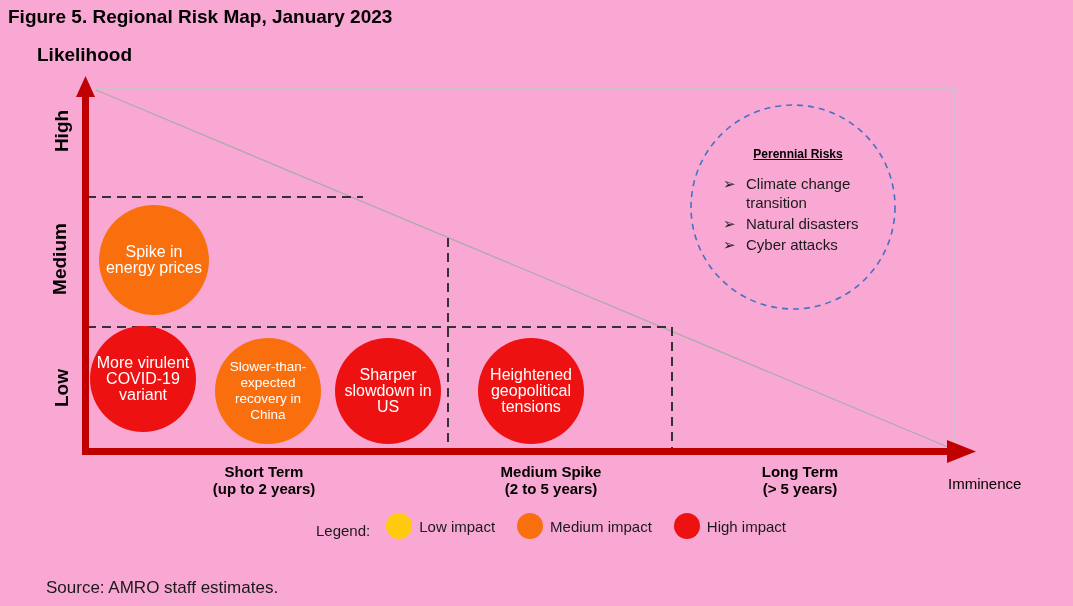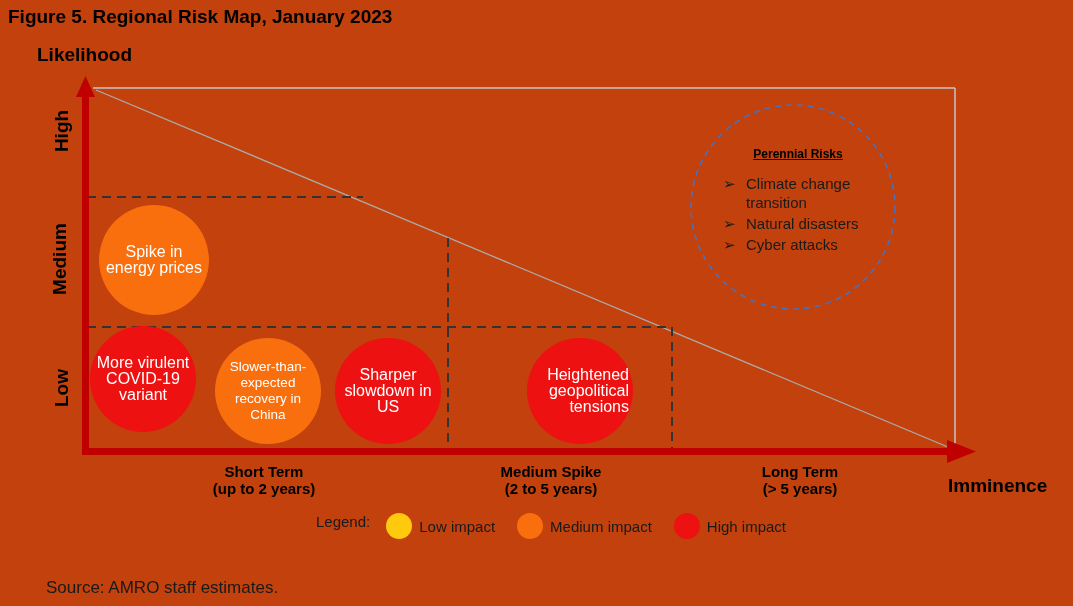--- a/index.html
+++ b/index.html
@@ -1,43 +1,43 @@
 <!DOCTYPE html>
 <html><head>
 <meta charset="utf-8">
 <style>
   html,body{margin:0;padding:0;background:#ffffff;}
   .stage{
-    position:relative;width:1073px;height:606px;background:#c2410c;overflow:hidden;
+    position:relative;width:1073px;height:606px;background:#f9a8d4;overflow:hidden;
     font-family:"Liberation Sans","DejaVu Sans",sans-serif;color:#000000;
   }
   .abs{position:absolute;}
   .fig-title{left:8px;top:6px;font-size:19px;font-weight:bold;white-space:nowrap;}
   .y-axis-title{left:37px;top:44px;font-size:19px;font-weight:bold;white-space:nowrap;}
-  .x-axis-title{left:948px;top:475px;font-size:19px;font-weight:bold;white-space:nowrap;}
+  .x-axis-title{left:948px;top:475px;font-size:15px;font-weight:normal;white-space:nowrap;}
   .ytick{
     font-size:19px;font-weight:bold;white-space:nowrap;
     transform:translate(-50%,-50%) rotate(-90deg);
   }
   .lines-svg{left:0;top:0;}
   .bubble{
     border-radius:50%;display:flex;align-items:center;justify-content:center;
     text-align:center;color:#ffffff;font-size:16px;line-height:16px;
     padding:4px;box-sizing:border-box;
   }
   .xtick{width:190px;text-align:center;font-size:15px;font-weight:bold;line-height:17px;}
   .perennial{left:716px;top:147px;width:164px;}
   .perennial-title{
     text-align:center;font-size:12px;font-weight:bold;text-decoration:underline;
     margin-bottom:13px;white-space:nowrap;
   }
   .perennial-item{display:flex;font-size:15px;line-height:19px;margin-bottom:2px;color:#1a1a1a;}
   .perennial-bullet{width:30px;flex:0 0 30px;padding-left:7px;box-sizing:border-box;}
   .perennial-text{width:122px;}
-  .legend{left:316px;top:513px;display:flex;align-items:flex-start;font-size:15px;color:#1a1a1a;}
+  .legend{left:316px;top:513px;display:flex;align-items:flex-end;font-size:15px;color:#1a1a1a;}
   .legend-label{margin-right:16px;}
   .legend-item{display:flex;align-items:center;margin-right:22px;}
   .swatch{width:26px;height:26px;border-radius:50%;margin-right:7px;flex:0 0 26px;}
   .source{left:8px;top:578px;font-size:17px;color:#1a1a1a;white-space:nowrap;margin-left:38px;}
 </style>
 </head>
 <body>
 
 <div class="stage">
 
@@ -71,21 +71,21 @@
   </div>
   <div class="abs bubble" style="left: 90px; top: 326px; width: 106px; height: 106px; background-color: rgb(238, 17, 17);">
     <span>More virulent COVID-19 variant</span>
   </div>
   <div class="abs bubble" style="left: 215px; top: 338px; width: 106px; height: 106px; font-size: 13.5px; line-height: 16px; background-color: rgb(249, 111, 13);">
     <span>Slower-than-expected recovery in China</span>
   </div>
   <div class="abs bubble" style="left: 335px; top: 338px; width: 106px; height: 106px; background-color: rgb(238, 17, 17);">
     <span>Sharper slowdown in US</span>
   </div>
-  <div class="abs bubble" style="left: 527px; top: 338px; width: 106px; height: 106px; background-color: rgb(238, 17, 17); text-align: right;">
+  <div class="abs bubble" style="left: 478px; top: 338px; width: 106px; height: 106px; background-color: rgb(238, 17, 17);">
     <span>Heightened geopolitical tensions</span>
   </div>
 
   <div class="abs perennial">
     <div class="perennial-title">Perennial Risks</div>
     <div class="perennial-item">
       <span class="perennial-bullet">➢</span>
       <span class="perennial-text">Climate change transition</span>
     </div>
     <div class="perennial-item">

